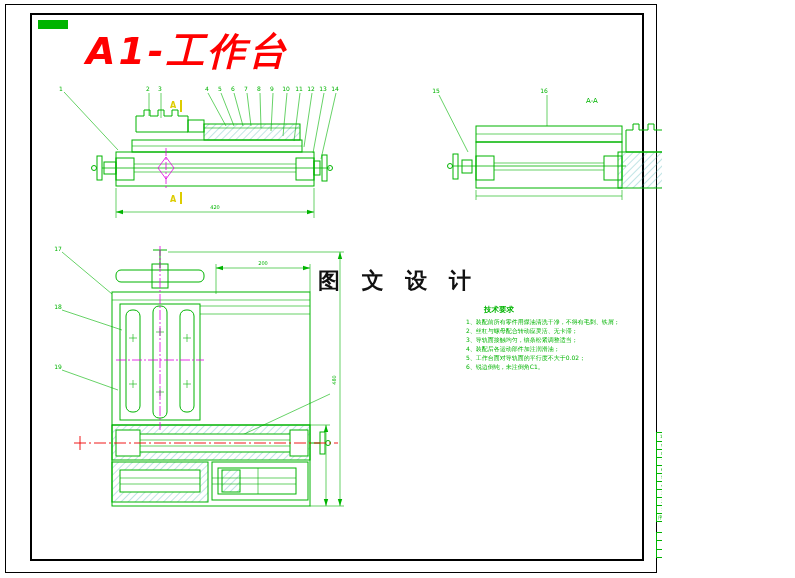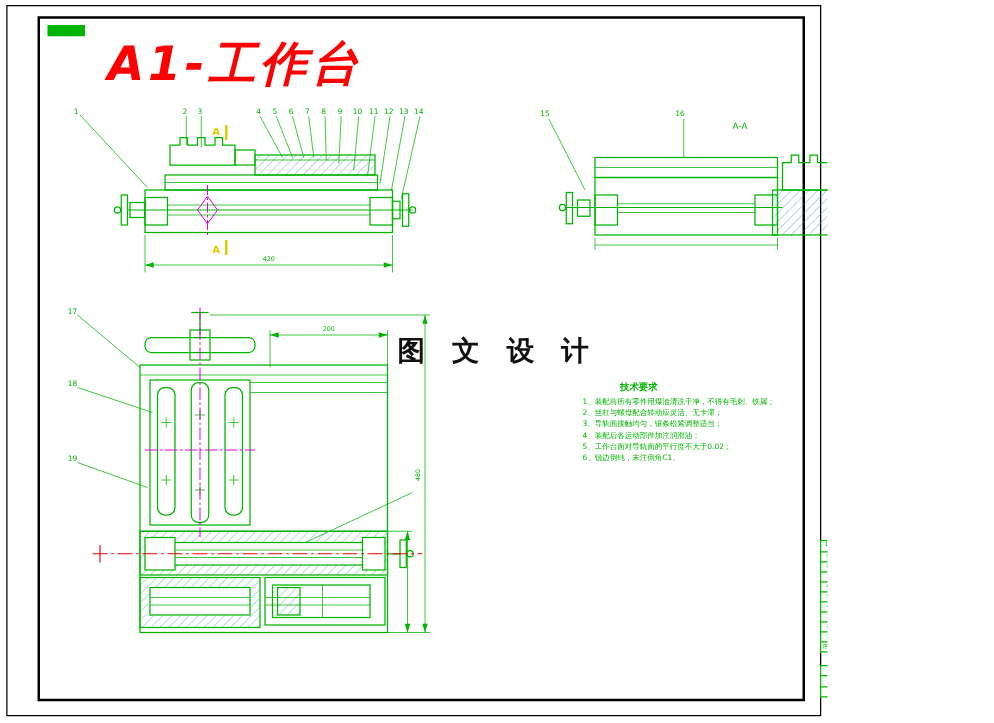--- a/index.html
+++ b/index.html
@@ -11,21 +11,21 @@
   .corner-mark { position:absolute; background:#00b400; z-index:5; }
   .mark-tl { left:38px; top:20px; width:30px; height:9px; }
   .mark-br { left:745px; top:535px; width:29px; height:10px; }
   .title-red { position:absolute; left:86px; top:26px; color:#ff0000; z-index:3;
                font:italic 700 38px "DejaVu Sans", sans-serif; letter-spacing:3px; white-space:nowrap; }
   .center-caption { position:absolute; left:318px; top:266px; color:#111; z-index:3;
                     font-size:22px; font-weight:600; letter-spacing:7px; white-space:nowrap;text-align:center; }
   svg.cad { position:absolute; left:0; top:0; z-index:2; }
   svg text { font-family:"DejaVu Sans", sans-serif; }
   .tech { position:absolute; left:466px; top:305px; width:178px; color:#00b400; z-index:3; }
-  .tech-head { font-size:7.5px; margin-left:30px; margin-bottom:2px; font-weight:bold; }
+  .tech-head { font-size:7.5px; margin-left:18px; margin-bottom:2px; font-weight:bold; }
   .tech-item { font-size:6px; line-height:9px; white-space:nowrap; }
   .parts-list { position:absolute; left:656px; top:432px; width:121px; border:1px solid #00b400; background:#fff; z-index:3; }
   .pl-row { display:flex; height:8px; }
   .pl-row + .pl-row { border-top:1px solid #00b400; }
   .pl-cell { border-right:1px solid #00b400; font-size:4.5px; line-height:7px; color:#00b400;
              text-align:center; overflow:hidden; flex:none; white-space:nowrap; }
   .pl-cell:last-child { border-right:none; flex:1; }
   .c0{width:12px}.c1{width:30px}.c2{width:35px}.c3{width:12px}.c4{width:18px}.c5{width:12px}
   .title-block { position:absolute; left:656px; top:532px; width:121px; height:26px; border:1px solid #00b400;
                  display:flex; background:#fff; color:#00b400; z-index:3; }

